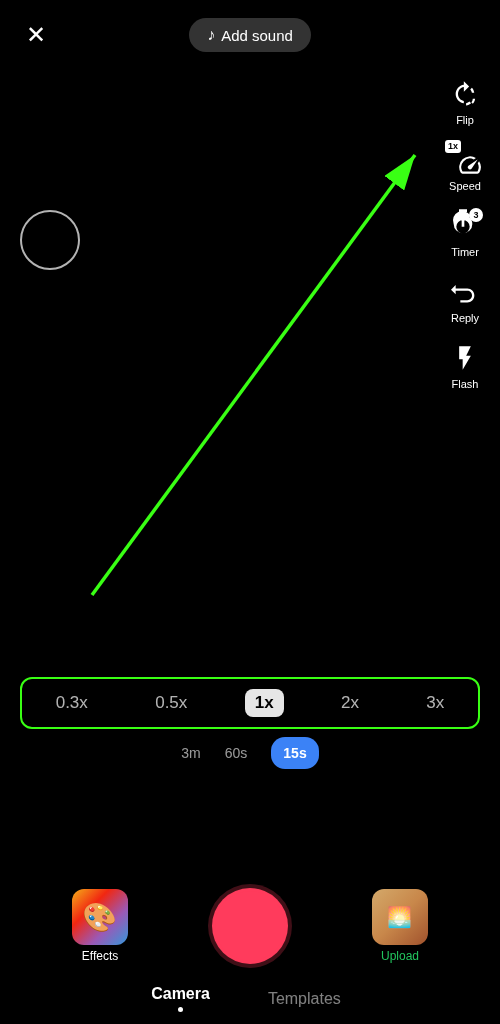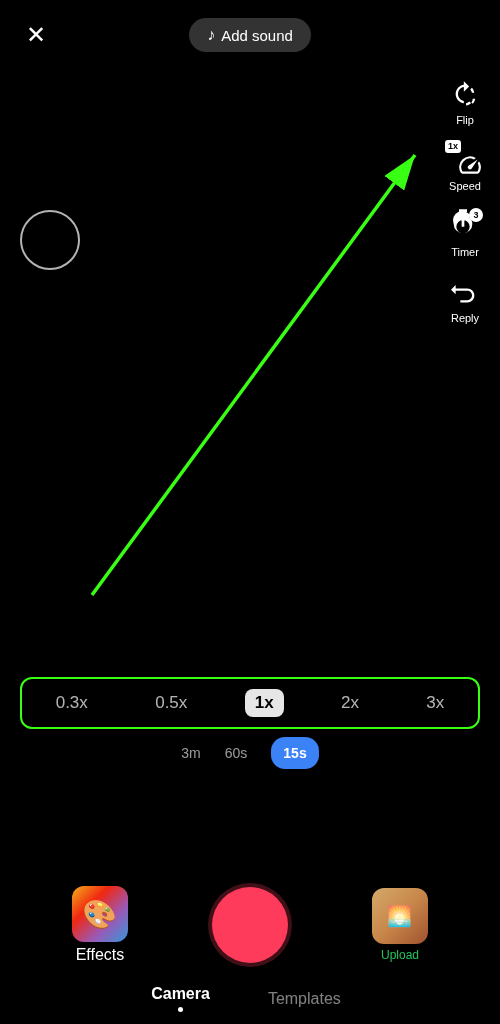--- a/index.html
+++ b/index.html
@@ -242,21 +242,21 @@
       height: 56px;
       border-radius: 12px;
       overflow: hidden;
       background: linear-gradient(135deg, #f5af19, #f12711, #9b59b6, #3498db);
       display: flex;
       align-items: center;
       justify-content: center;
       font-size: 28px;
     }
     .effects-label {
-      font-size: 16px;
+      font-size: 12px;
       color: #fff;
     }
     .record-btn {
       width: 76px;
       height: 76px;
       border-radius: 50%;
       background: #ff3b5c;
       border: 3px solid rgba(255,59,92,0.5);
       cursor: pointer;
       box-shadow: 0 0 0 4px rgba(255,59,92,0.25);
@@ -379,20 +379,28 @@
 
   <div class="toolbar-item">
     <div class="toolbar-icon">
       <svg width="28" height="28" viewBox="0 0 24 24" fill="white">
         <path d="M4 9h10c3.31 0 6 2.69 6 6s-2.69 6-6 6H8v-2h6c2.21 0 4-1.79 4-4s-1.79-4-4-4H4v3L0 10l4-4v3z"></path>
       </svg>
     </div>
     <span class="toolbar-label">Reply</span>
   </div>
 
+  <div class="toolbar-item">
+    <div class="toolbar-icon">
+      <svg width="28" height="28" viewBox="0 0 24 24" fill="white">
+        <path d="M7 2v11h3v9l7-12h-4l4-8z"></path>
+      </svg>
+    </div>
+    <span class="toolbar-label">Flash</span>
+  </div>
 
 </div>
 
 <div class="speed-selector">
   <span class="speed-option">0.3x</span>
   <span class="speed-option">0.5x</span>
   <span class="speed-option active">1x</span>
   <span class="speed-option">2x</span>
   <span class="speed-option">3x</span>
 </div>

